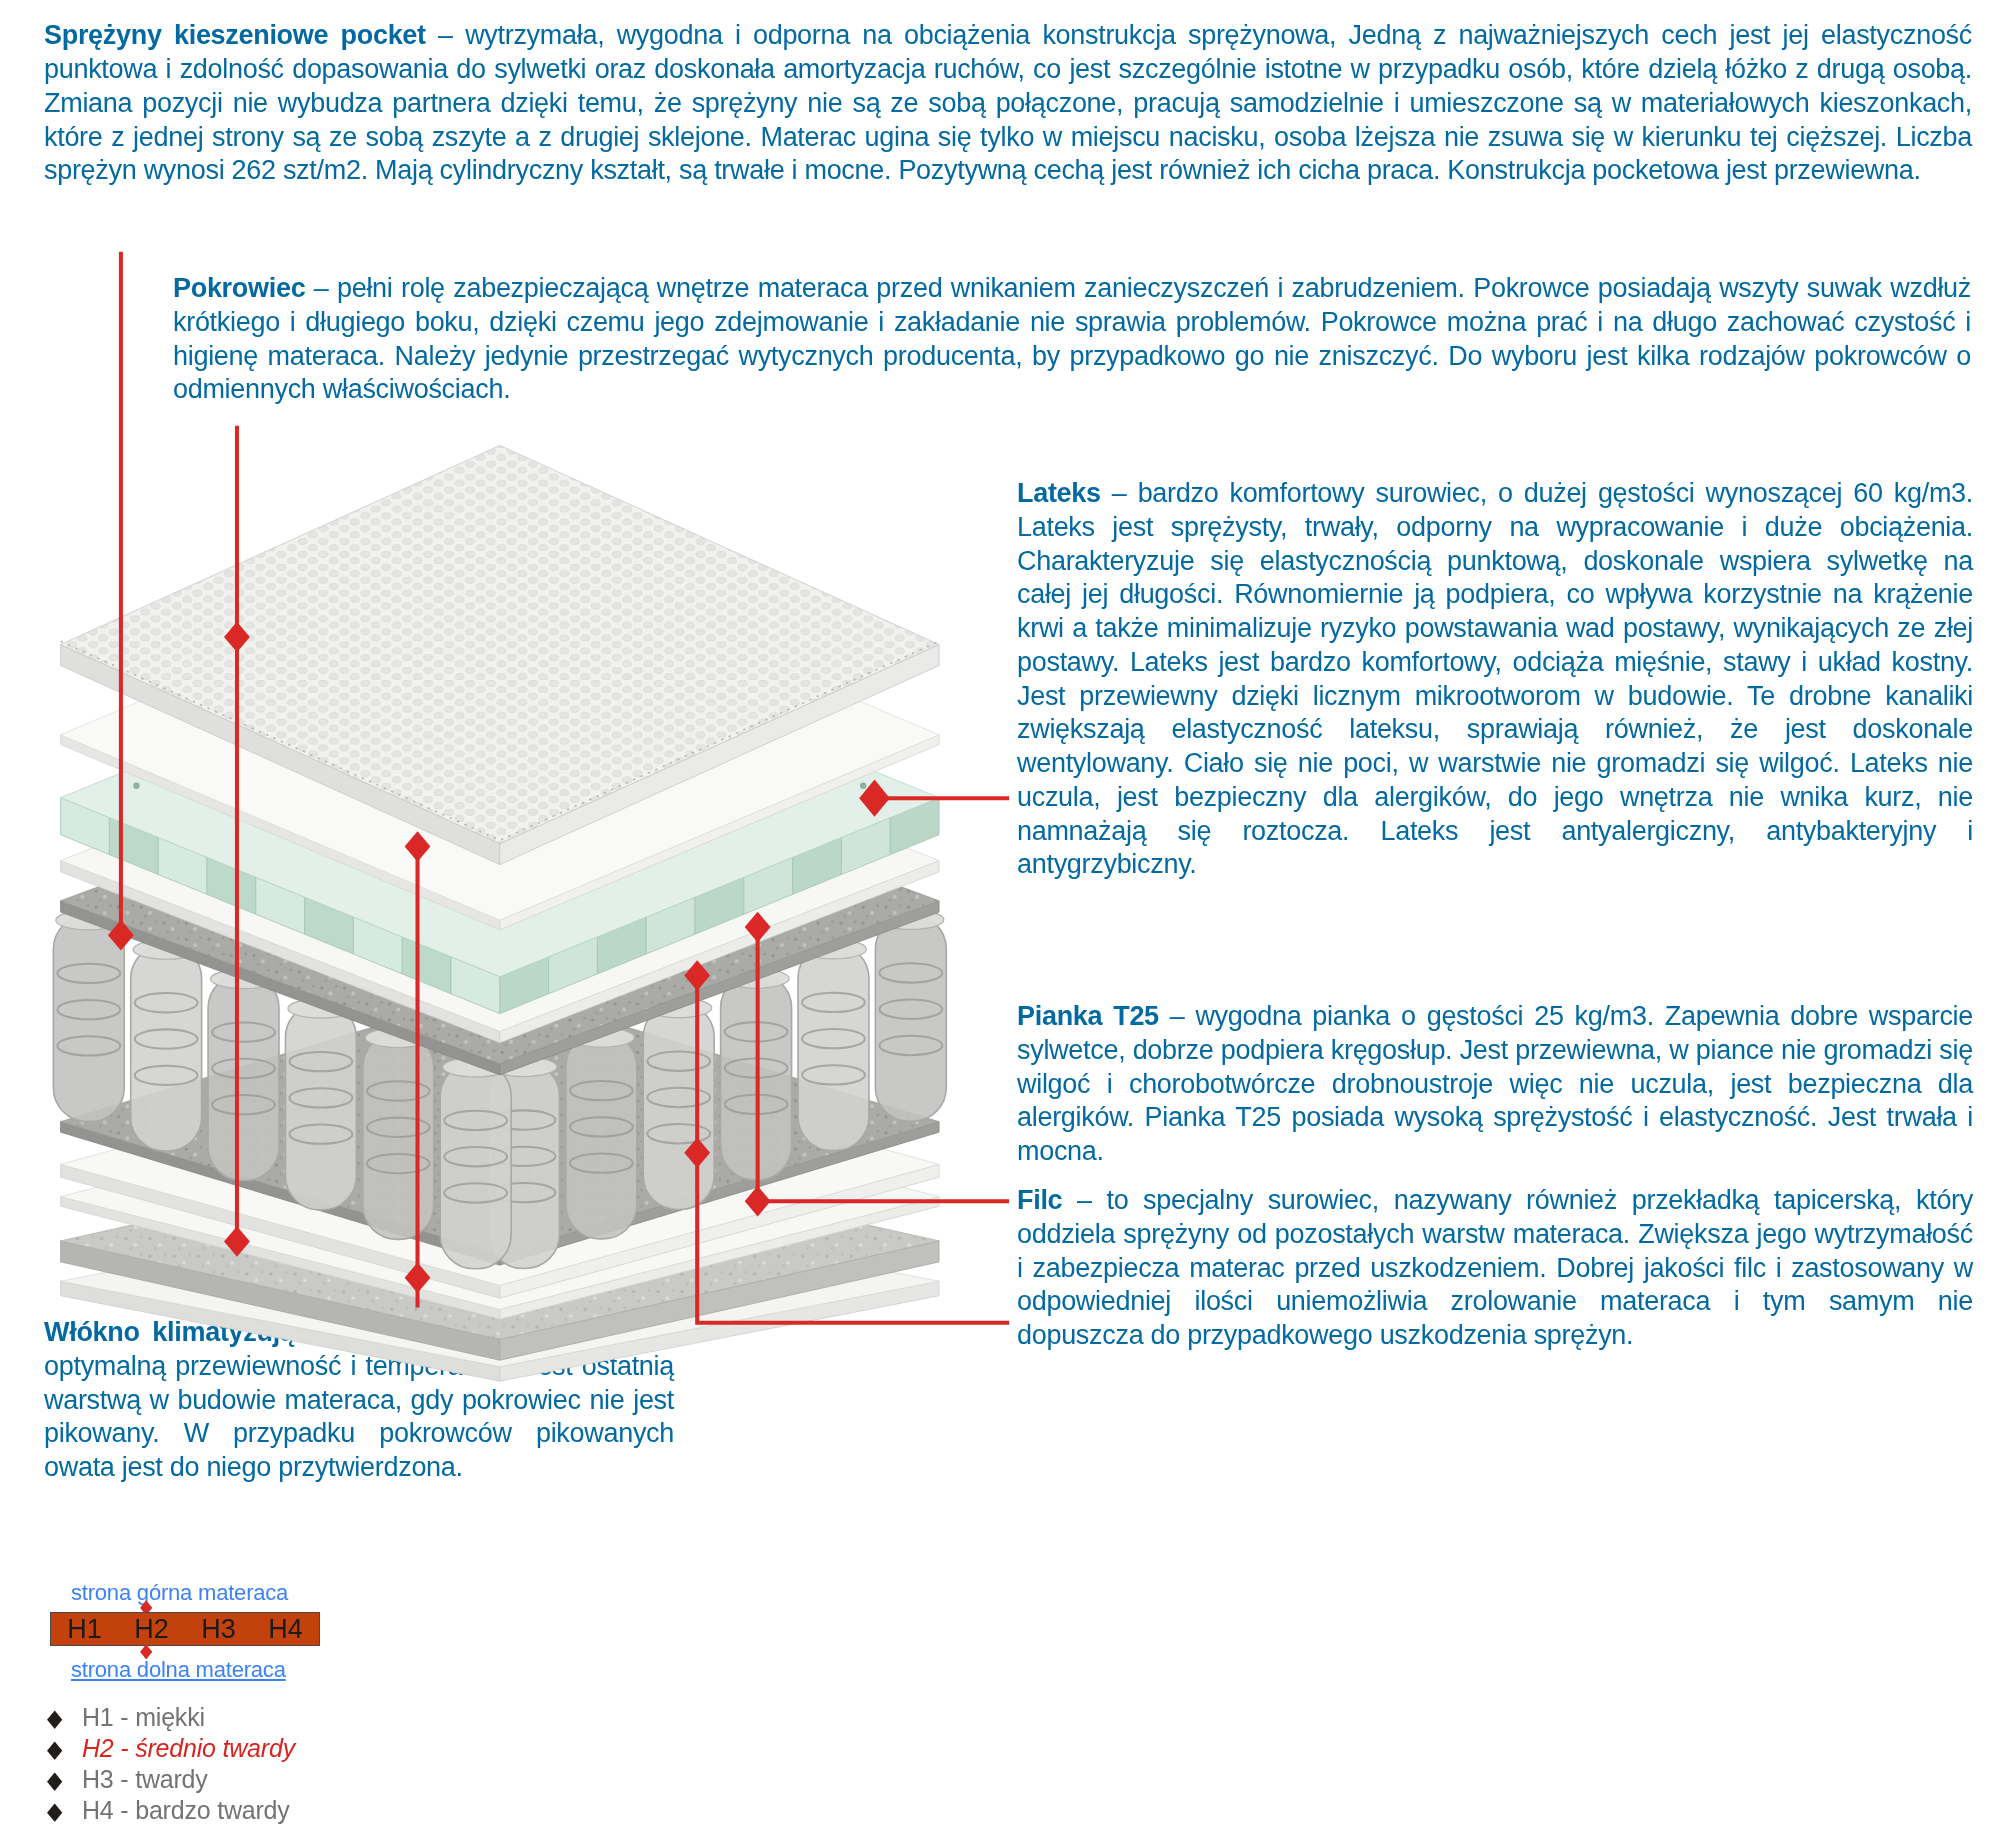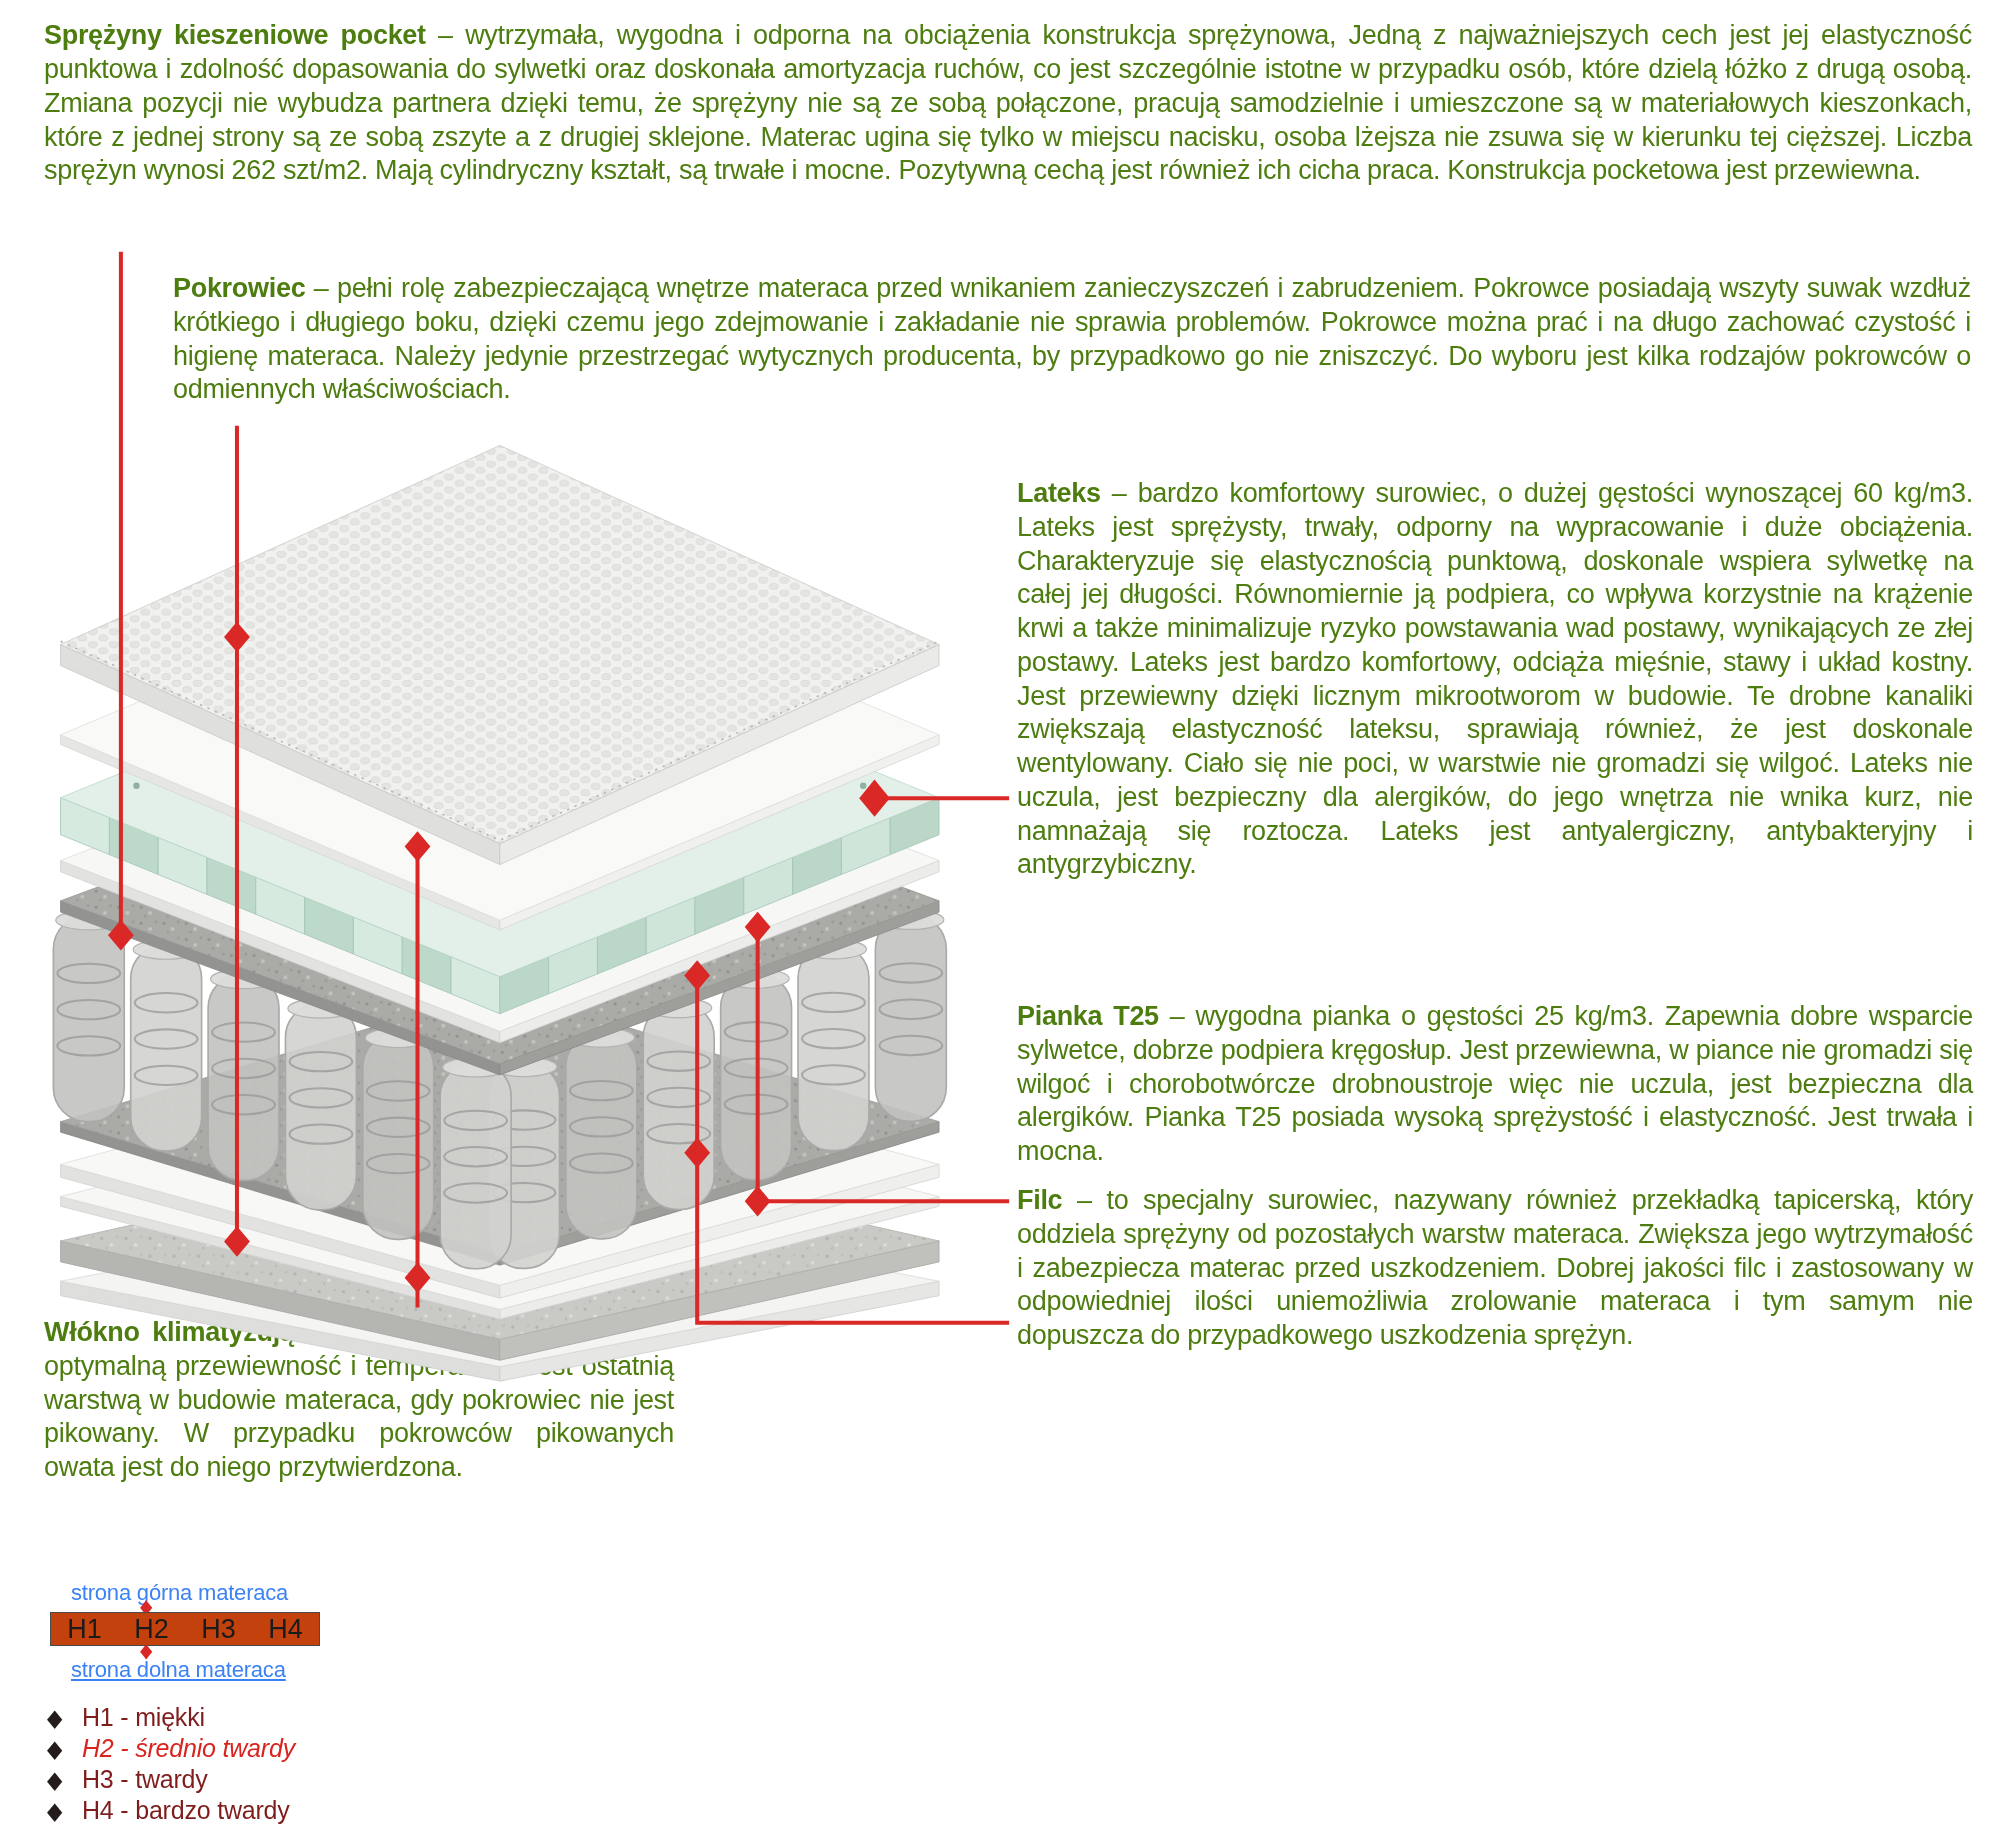--- a/index.html
+++ b/index.html
@@ -2,21 +2,21 @@
 <html lang="pl" style="font-size:13px"><head>
 <meta charset="utf-8">
 <style>
   html,body{margin:0;padding:0;background:#ffffff;}
   #page{
     position:relative;width:2015px;height:1826px;background:#ffffff;
     font-family:"Liberation Sans",sans-serif;color:#1b1b1b;overflow:hidden;
   }
   .para{
     position:absolute;margin:0;font-size:27px;line-height:1.25;
-    letter-spacing:-0.3px;text-align:justify;color:#4d7c0f;
+    letter-spacing:-0.3px;text-align:justify;color:#0369a1;
   }
   .para b{font-weight:bold;}
   #p-sprezyny{left:44px;top:19.3px;width:1928px;}
   #p-pokrowiec{left:173px;top:272px;width:1798px;}
   #p-lateks{left:1017px;top:477px;width:956px;}
   #p-pianka{left:1017px;top:974px;width:956px;margin-top:26px;}
   #p-filc{left:1017px;top:1184px;width:956px;}
   #p-wlokno{left:44px;top:1316px;width:630px;}
 
   #mattress{position:absolute;left:24px;top:435px;}
@@ -36,21 +36,21 @@
     border:1.6px solid #4a4a4a;background:#c2410c;display:flex;align-items:center;
   }
   .hcell{flex:1;text-align:center;font-size:27px;color:#1b1b1b;}
 
   #legend{position:absolute;left:47px;top:1702px;width:339px;}
   .legend-row{display:flex;align-items:center;height:31px;}
   .legend-diamond{
     width:35px;font-size:20px;color:#221d1a;line-height:20px;
     transform:scale(1,1.2);transform-origin:left center;
   }
-  .legend-text{font-size:25px;letter-spacing:-0.2px;color:#7f1d1d;white-space:nowrap;}
+  .legend-text{font-size:25px;letter-spacing:-0.2px;color:#737373;white-space:nowrap;}
   .legend-row.hl .legend-text{color:#d8231f;font-style:italic;}
 </style>
 </head>
 <body>
 
 <div id="page">
 
   <p class="para" id="p-sprezyny"><b>Sprężyny kieszeniowe pocket</b><span> – </span><span>wytrzymała, wygodna i odporna na obciążenia konstrukcja sprężynowa, Jedną z najważniejszych cech jest jej elastyczność punktowa i zdolność dopasowania do sylwetki oraz doskonała amortyzacja ruchów, co jest szczególnie istotne w przypadku osób, które dzielą łóżko z drugą osobą. Zmiana pozycji nie wybudza partnera dzięki temu, że sprężyny nie są ze sobą połączone, pracują samodzielnie i umieszczone są w materiałowych kieszonkach, które z jednej strony są ze sobą zszyte a z drugiej sklejone. Materac ugina się tylko w miejscu nacisku, osoba lżejsza nie zsuwa się w kierunku tej cięższej. Liczba sprężyn wynosi 262 szt/m2. Mają cylindryczny kształt, są trwałe i mocne. Pozytywną cechą jest również ich cicha praca. Konstrukcja pocketowa jest przewiewna.</span></p>
 
   <p class="para" id="p-pokrowiec"><b>Pokrowiec</b><span> – </span><span>pełni rolę zabezpieczającą wnętrze materaca przed wnikaniem zanieczyszczeń i zabrudzeniem. Pokrowce posiadają wszyty suwak wzdłuż krótkiego i długiego boku, dzięki czemu jego zdejmowanie i zakładanie nie sprawia problemów. Pokrowce można prać i na długo zachować czystość i higienę materaca. Należy jedynie przestrzegać wytycznych producenta, by przypadkowo go nie zniszczyć. Do wyboru jest kilka rodzajów pokrowców o odmiennych właściwościach.</span></p>

